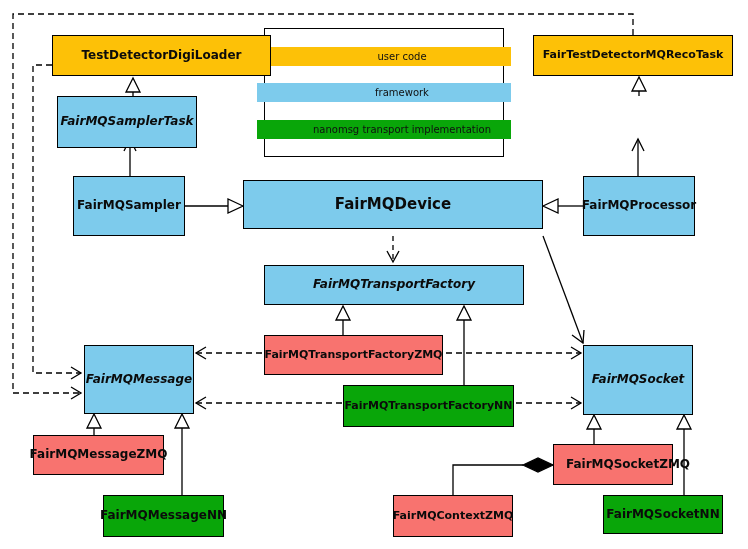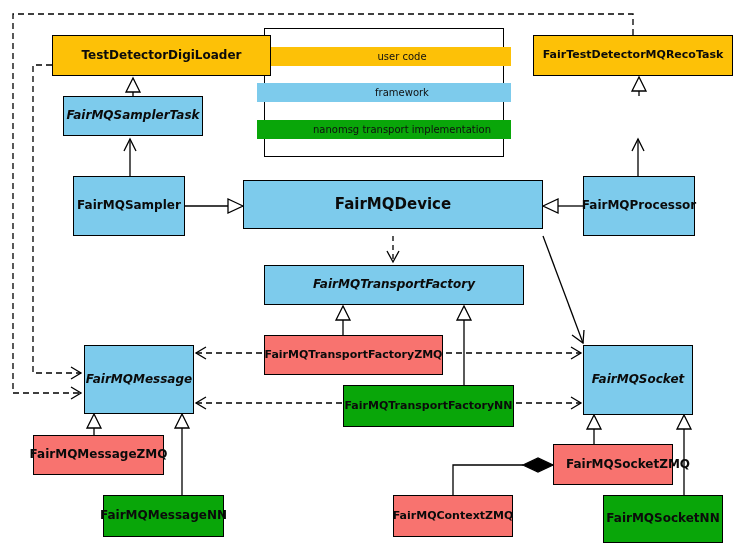--- a/index.html
+++ b/index.html
@@ -129,21 +129,21 @@
   <div id="legend">
     <div class="legend-bar user">user code</div>
     <div class="legend-bar fw">framework</div>
     <div class="legend-bar nn">nanomsg transport implementation</div>
   </div>
 
   <div class="node user" style="left:52px;top:35px;width:219px;height:41px;">TestDetectorDigiLoader</div>
 
   <div class="node user sm" style="left:533px;top:35px;width:200px;height:41px;">FairTestDetectorMQRecoTask</div>
 
-  <div class="node fw abstract" style="left:63px;top:96px;width:140px;height:40px;">FairMQSamplerTask</div>
+  <div class="node fw abstract" style="left:57px;top:96px;width:140px;height:52px;">FairMQSamplerTask</div>
 
 
   <div class="node fw" style="left:73px;top:176px;width:112px;height:60px;">FairMQSampler</div>
 
   <div class="node fw" style="left:243px;top:180px;width:300px;height:49px;font-size:15px;">FairMQDevice</div>
 
   <div class="node fw" style="left:583px;top:176px;width:112px;height:60px;">FairMQProcessor</div>
 
   <div class="node fw abstract" style="left:264px;top:265px;width:260px;height:40px;">FairMQTransportFactory</div>
 
@@ -154,17 +154,17 @@
   <div class="node fw abstract" style="left:84px;top:345px;width:110px;height:69px;">FairMQMessage</div>
 
   <div class="node fw abstract" style="left:583px;top:345px;width:110px;height:70px;">FairMQSocket</div>
 
   <div class="node zmq" style="left:33px;top:435px;width:131px;height:40px;">FairMQMessageZMQ</div>
 
   <div class="node nn" style="left:103px;top:495px;width:121px;height:42px;">FairMQMessageNN</div>
 
   <div class="node zmq" style="left:553px;top:444px;width:120px;height:41px;padding-left:32px;">FairMQSocketZMQ</div>
 
-  <div class="node nn" style="left:603px;top:495px;width:120px;height:48px;">FairMQSocketNN</div>
+  <div class="node nn" style="left:603px;top:495px;width:120px;height:39px;">FairMQSocketNN</div>
 
   <div class="node zmq sm" style="left:393px;top:495px;width:120px;height:42px;">FairMQContextZMQ</div>
 
 </div>
 
 </body></html>

